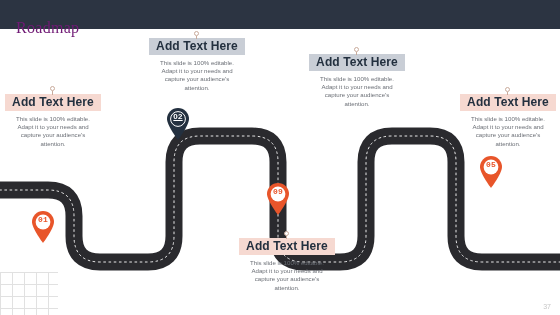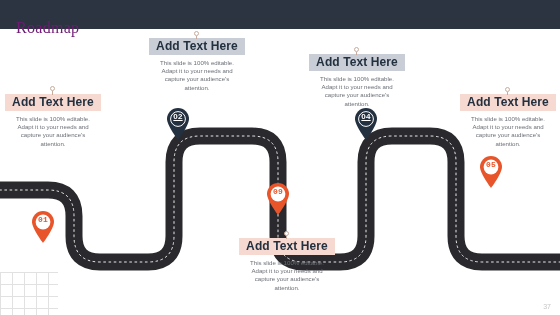--- a/index.html
+++ b/index.html
@@ -152,27 +152,20 @@
   </div>
 
   <div class="pin orange" style="left:265px;top:182px;">
     <svg viewBox="0 0 26 34">
       <path d="M13 33 C13 33 24 18.5 24 12 A11 11 0 0 0 2 12 C2 18.5 13 33 13 33 Z" fill="#e8552a"></path>
       <circle cx="13" cy="12" r="7.4" fill="#ffffff"></circle>
     </svg>
     <span class="pin-num">09</span>
   </div>
 
-  <div class="pin dark" style="left:353px;top:107px;">
-    <svg viewBox="0 0 26 34">
-      <path d="M13 33 C13 33 24 18.5 24 12 A11 11 0 0 0 2 12 C2 18.5 13 33 13 33 Z" fill="#23303f"></path>
-      <circle cx="13" cy="12" r="7.4" fill="none" stroke="#ffffff" stroke-width="1"></circle>
-    </svg>
-    <span class="pin-num">04</span>
-  </div>
 
   <div class="pin orange" style="left:478px;top:155px;">
     <svg viewBox="0 0 26 34">
       <path d="M13 33 C13 33 24 18.5 24 12 A11 11 0 0 0 2 12 C2 18.5 13 33 13 33 Z" fill="#e8552a"></path>
       <circle cx="13" cy="12" r="7.4" fill="#ffffff"></circle>
     </svg>
     <span class="pin-num">05</span>
   </div>
 
   <div class="tblock" style="left:5px;top:94px;">

